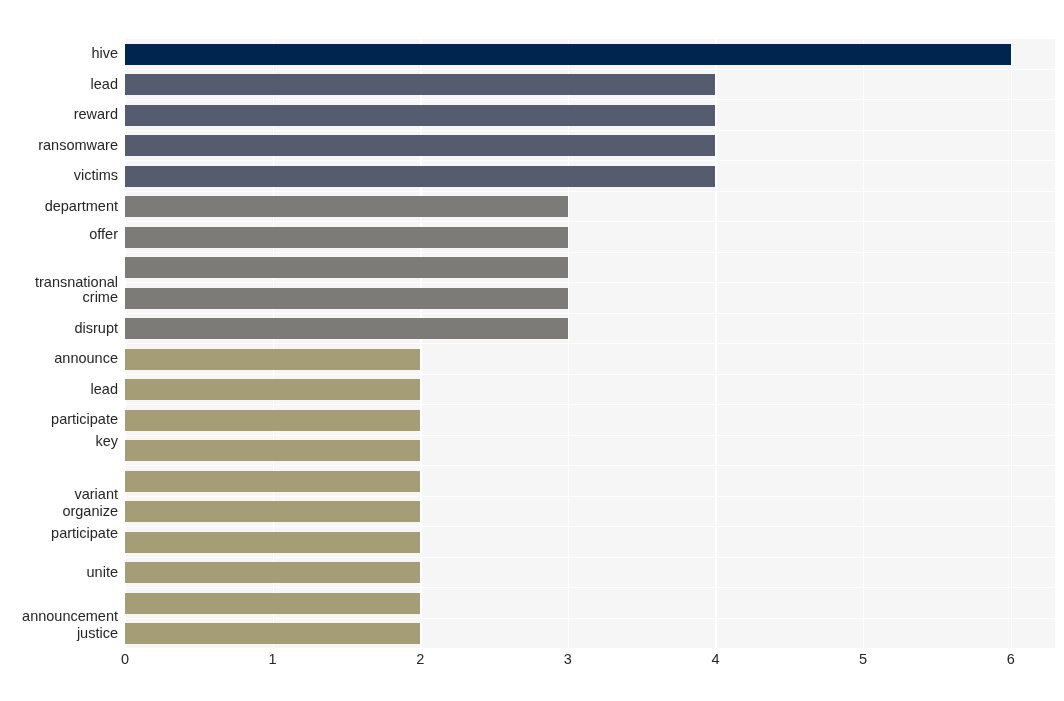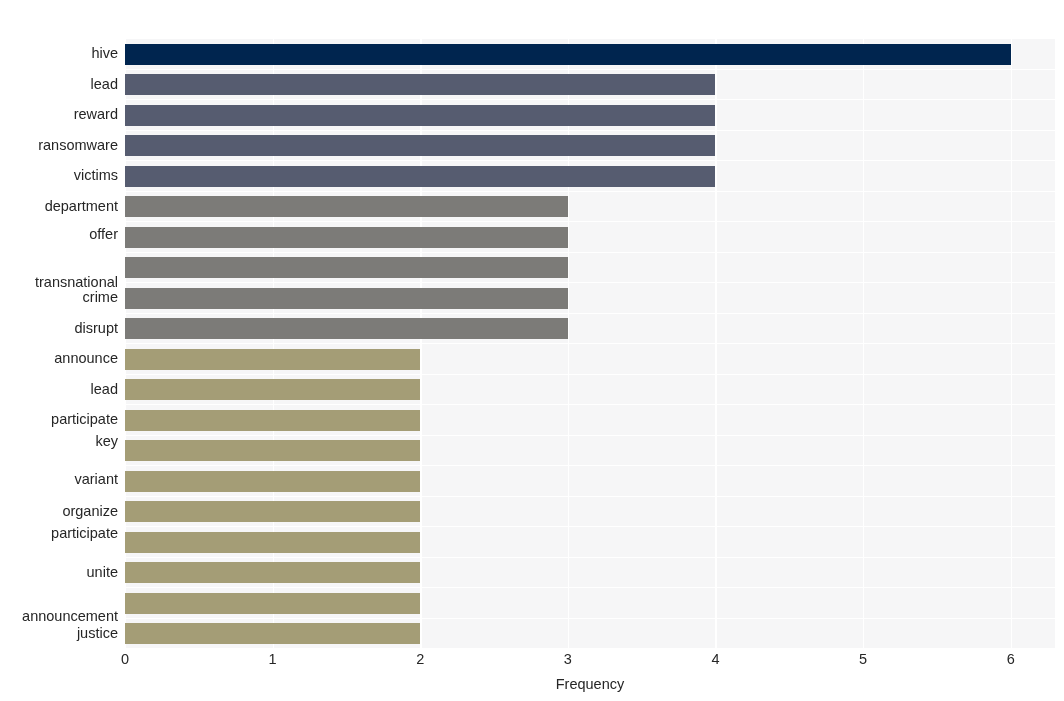--- a/index.html
+++ b/index.html
@@ -170,33 +170,32 @@
       <div class="y-label" style="top: 130.25px;">victims</div>
       <div class="y-label" style="top: 160.75px;">department</div>
       <div class="y-label" style="top: 189px;">offer</div>
       <div class="y-label" style="top: 237px;">transnational</div>
       <div class="y-label" style="top: 252.25px;">crime</div>
       <div class="y-label" style="top: 282.75px;">disrupt</div>
       <div class="y-label" style="top: 313.25px;">announce</div>
       <div class="y-label" style="top: 343.75px;">lead</div>
       <div class="y-label" style="top: 374.25px;">participate</div>
       <div class="y-label" style="top: 396px;">key</div>
-      <div class="y-label" style="top: 434px; padding-left: 17px;">variant</div>
+      <div class="y-label" style="top: 449px; padding-left: 17px;">variant</div>
       <div class="y-label" style="top: 465.75px;">organize</div>
       <div class="y-label" style="top: 488px;">participate</div>
       <div class="y-label" style="top: 526.75px;">unite</div>
       <div class="y-label" style="top: 557.25px; margin-top: 14px;">announcement</div>
       <div class="y-label" style="top: 587.75px;">justice</div>
     </div>
 
   <div id="x-labels">
       <div class="x-label" style="left: 0px;">0</div>
       <div class="x-label" style="left: 147.619px;">1</div>
       <div class="x-label" style="left: 295.238px;">2</div>
       <div class="x-label" style="left: 442.857px;">3</div>
       <div class="x-label" style="left: 590.476px;">4</div>
       <div class="x-label" style="left: 738.095px;">5</div>
       <div class="x-label" style="left: 885.714px;">6</div>
     </div>
 
-  <div id="x-axis-title">Frequency</div>
 
 </div>
 
 </body></html>

